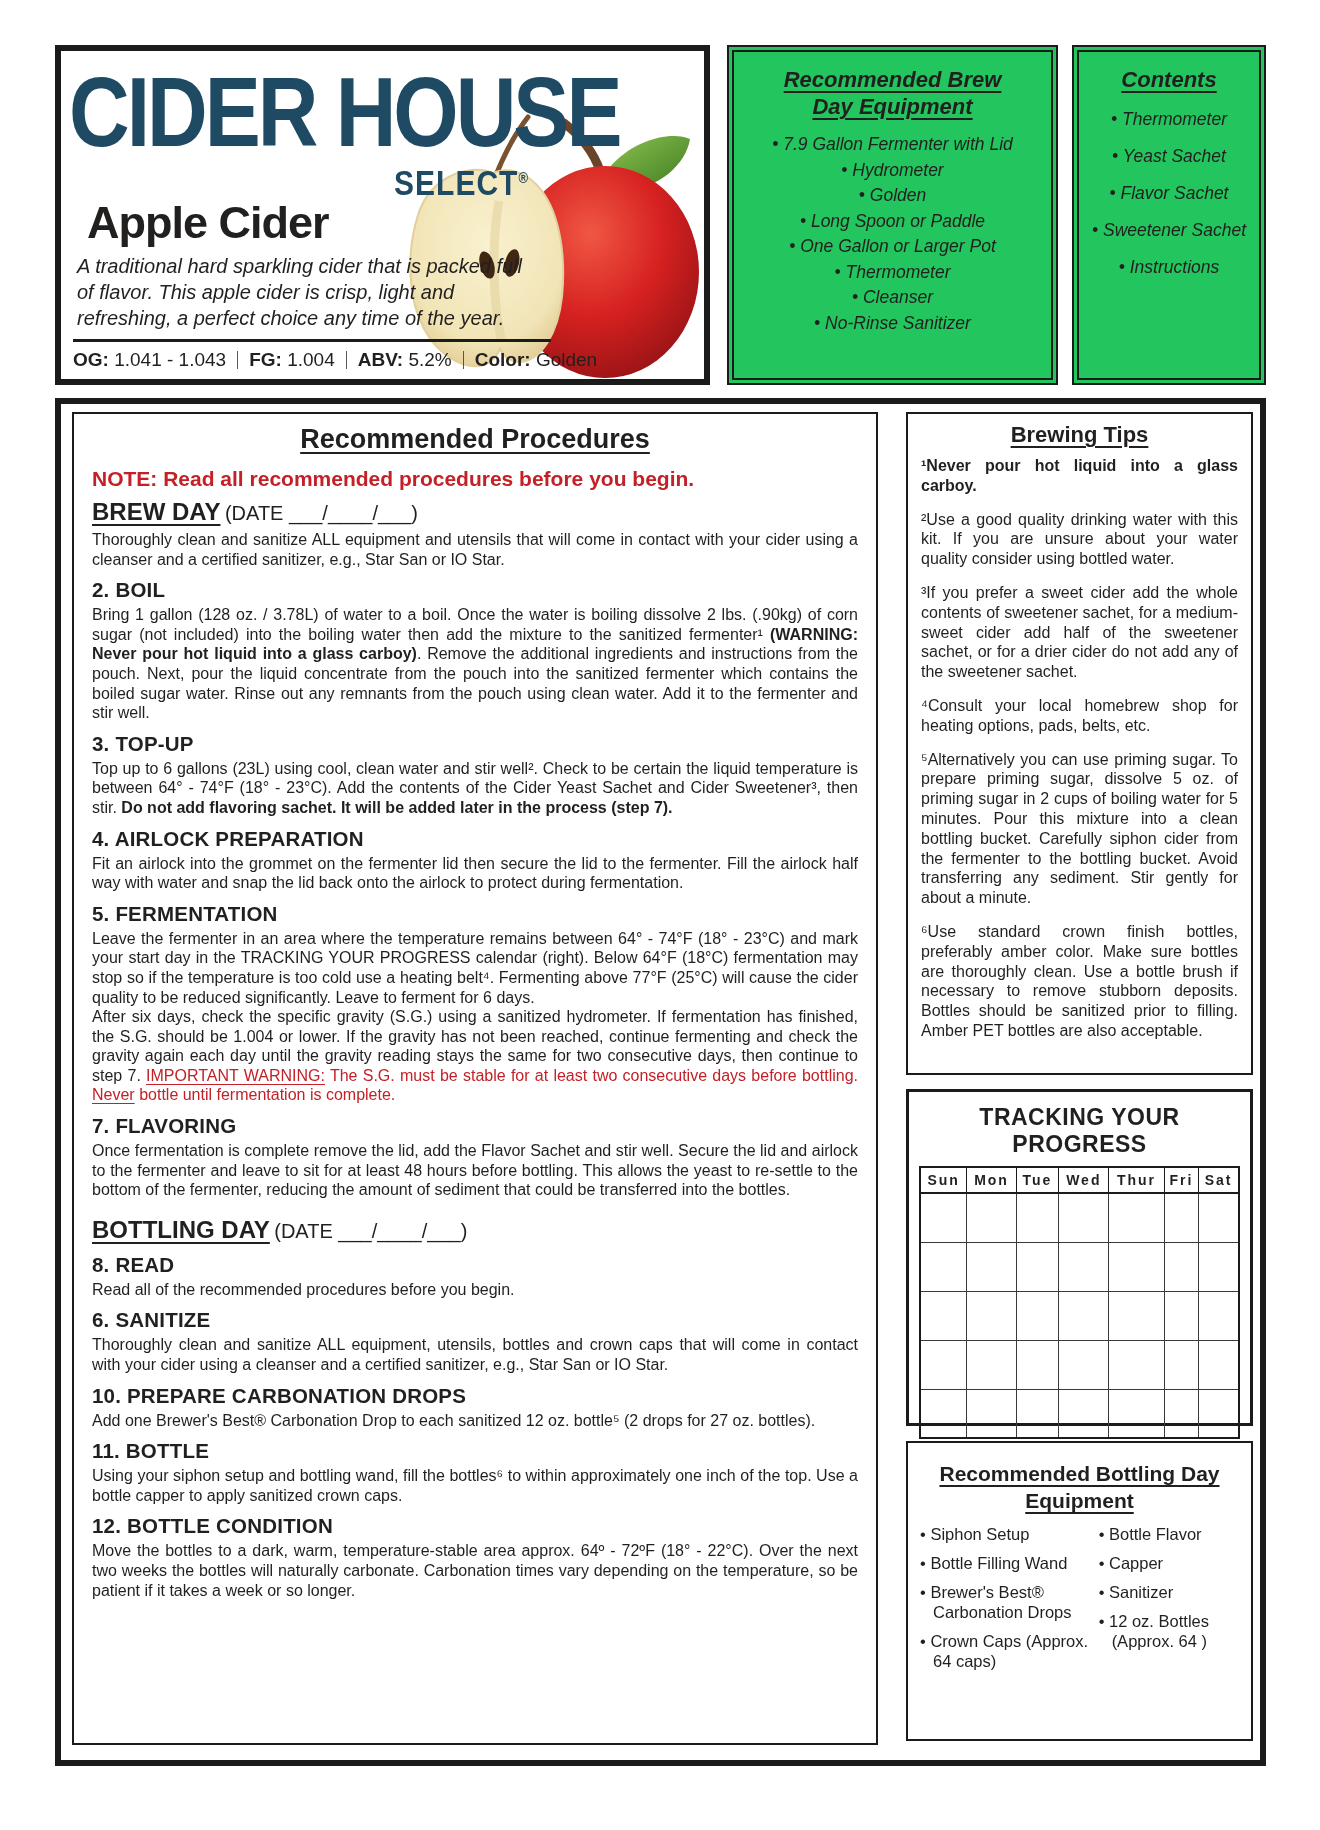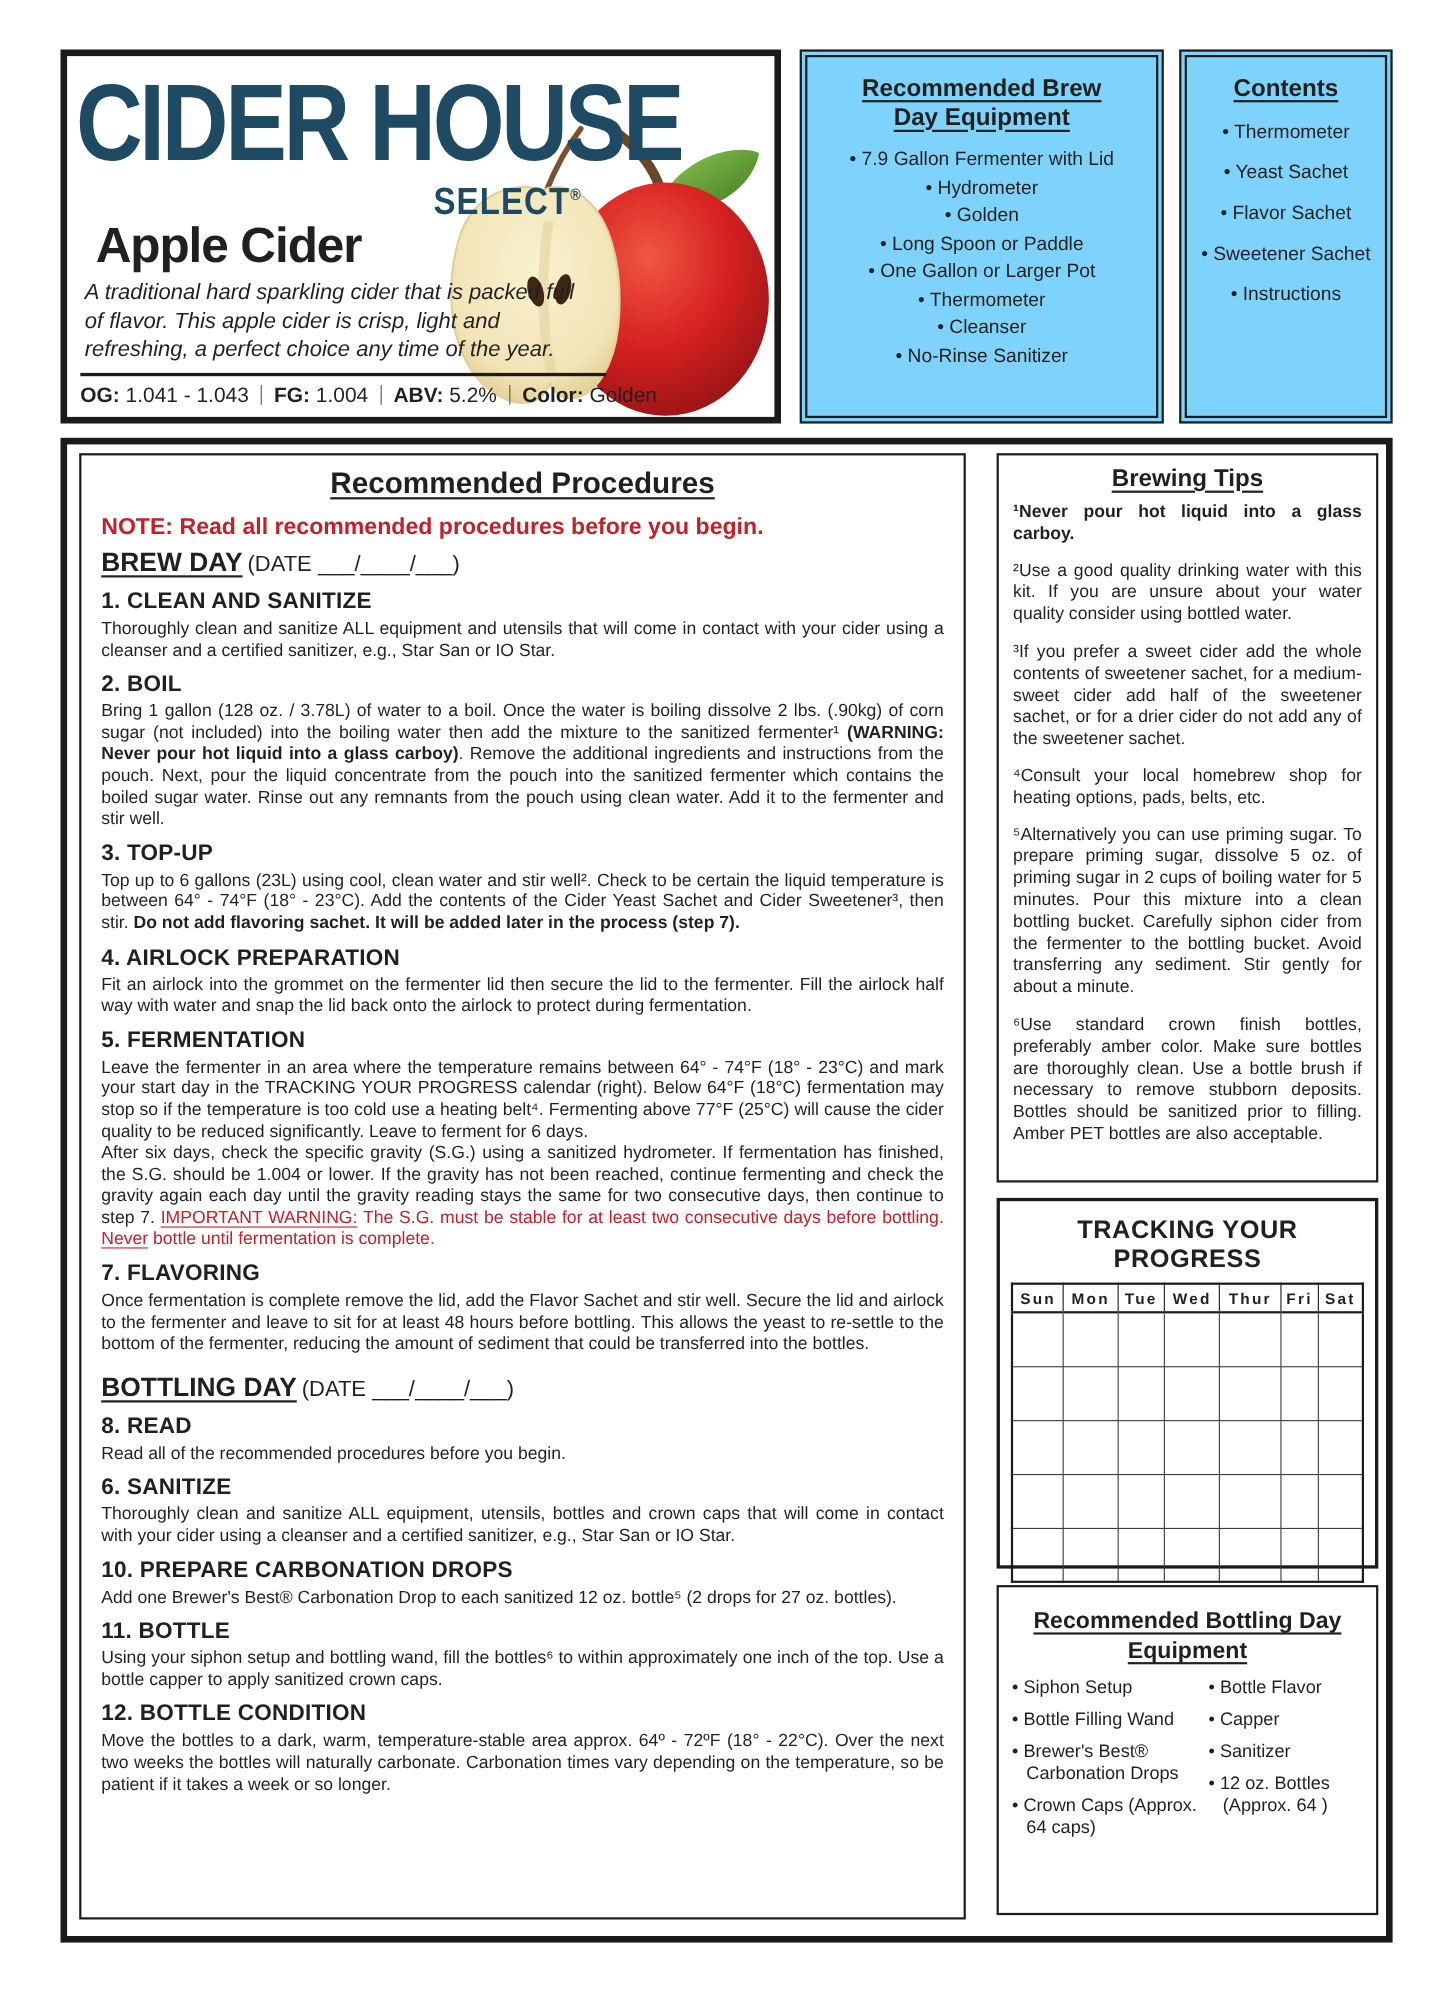--- a/index.html
+++ b/index.html
@@ -21,21 +21,21 @@
                   font-size:45px; font-weight:bold; letter-spacing:-1px; color:#221f1f; }
   .product-desc { position:absolute; top:202px; left:16px; width:452px; z-index:2;
                   font-style:italic; font-size:20px; line-height:26px; color:#221f1f; }
   .stats-bar { position:absolute; left:12px; bottom:8px; width:478px; z-index:2;
                border-top:3px solid #1b1b1b; padding-top:7px; font-size:19px; white-space:nowrap; }
   .stats-bar b { font-weight:bold; }
   .stat-sep { display:inline-block; width:0; height:18px; border-left:1.5px solid #555;
               margin:0 11px; vertical-align:-3px; }
   .apple-art { position:absolute; right:2px; bottom:-4px; z-index:0; }
 
-  .dbox { position:absolute; border:2.5px solid #1b1b1b; padding:3px; background:#7dd3fc; }
+  .dbox { position:absolute; border:2.5px solid #1b1b1b; padding:3px; background:#22c55e;font-style:italic; }
   .dbox-inner { border:2px solid #1b1b1b; width:100%; height:100%; padding:12px 6px; text-align:center; }
   .equip-box { left:727px; top:45px; width:331px; height:340px; }
   .contents-box { left:1072px; top:45px; width:194px; height:340px; }
   .box-title { font-size:22px; font-weight:bold; text-decoration:underline;
                text-underline-offset:4px; line-height:27px; margin:2px auto 12px; }
   .equip-box .box-title { max-width:225px; }
   .blist { list-style:none; font-size:17.5px; }
   .equip-box .blist li { line-height:25.5px; }
   .contents-box .blist li { line-height:29px; margin-bottom:8px; }
   .blist li::before { content:"• "; }
@@ -158,21 +158,20 @@
   </div>
 
   <div class="main-outer"></div>
 
   <div class="proc-box">
     <div class="proc-title">Recommended Procedures</div>
     <div class="proc-note">NOTE: Read all recommended procedures before you begin.</div>
     <div class="dayline"><span class="daylabel">BREW DAY</span> <span class="daydate">(DATE ___/____/___)</span></div>
 
     <div class="sec">
-        <h3 class="sh">1. CLEAN AND SANITIZE</h3>
         <p class="sb"><span>Thoroughly clean and sanitize ALL equipment and utensils that will come in contact with your cider using a cleanser and a certified sanitizer, e.g., Star San or IO Star.</span></p>
       </div>
 
     <div class="sec">
         <h3 class="sh">2. BOIL</h3>
         <p class="sb"><span>Bring 1 gallon (128 oz. / 3.78L) of water to a boil. Once the water is boiling dissolve 2 lbs. (.90kg) of corn sugar (not included) into the boiling water then add the mixture to the sanitized fermenter¹ </span><b>(WARNING: Never pour hot liquid into a glass carboy)</b><span>. Remove the additional ingredients and instructions from the pouch. Next, pour the liquid concentrate from the pouch into the sanitized fermenter which contains the boiled sugar water. Rinse out any remnants from the pouch using clean water. Add it to the fermenter and stir well.</span></p>
       </div>
 
     <div class="sec">
         <h3 class="sh">3. TOP-UP</h3>

